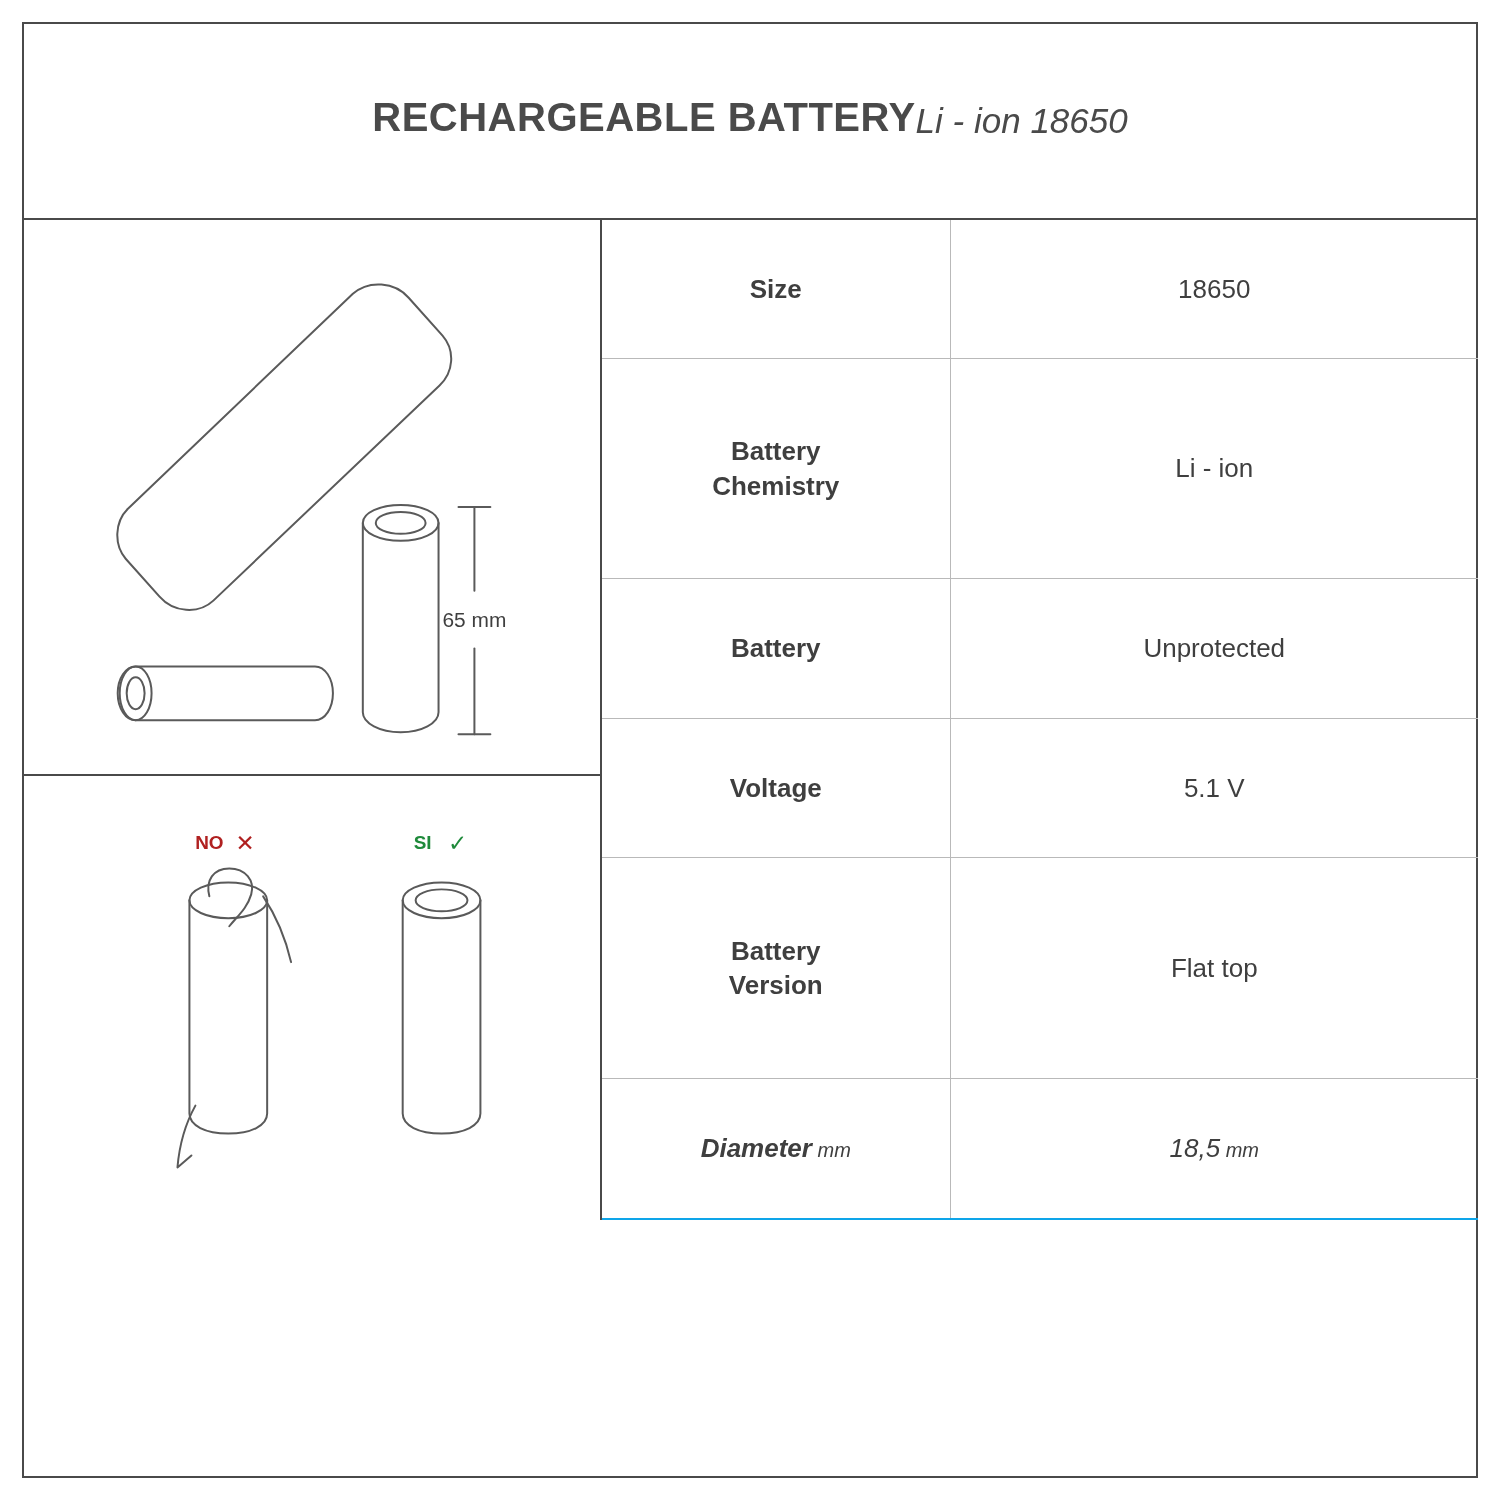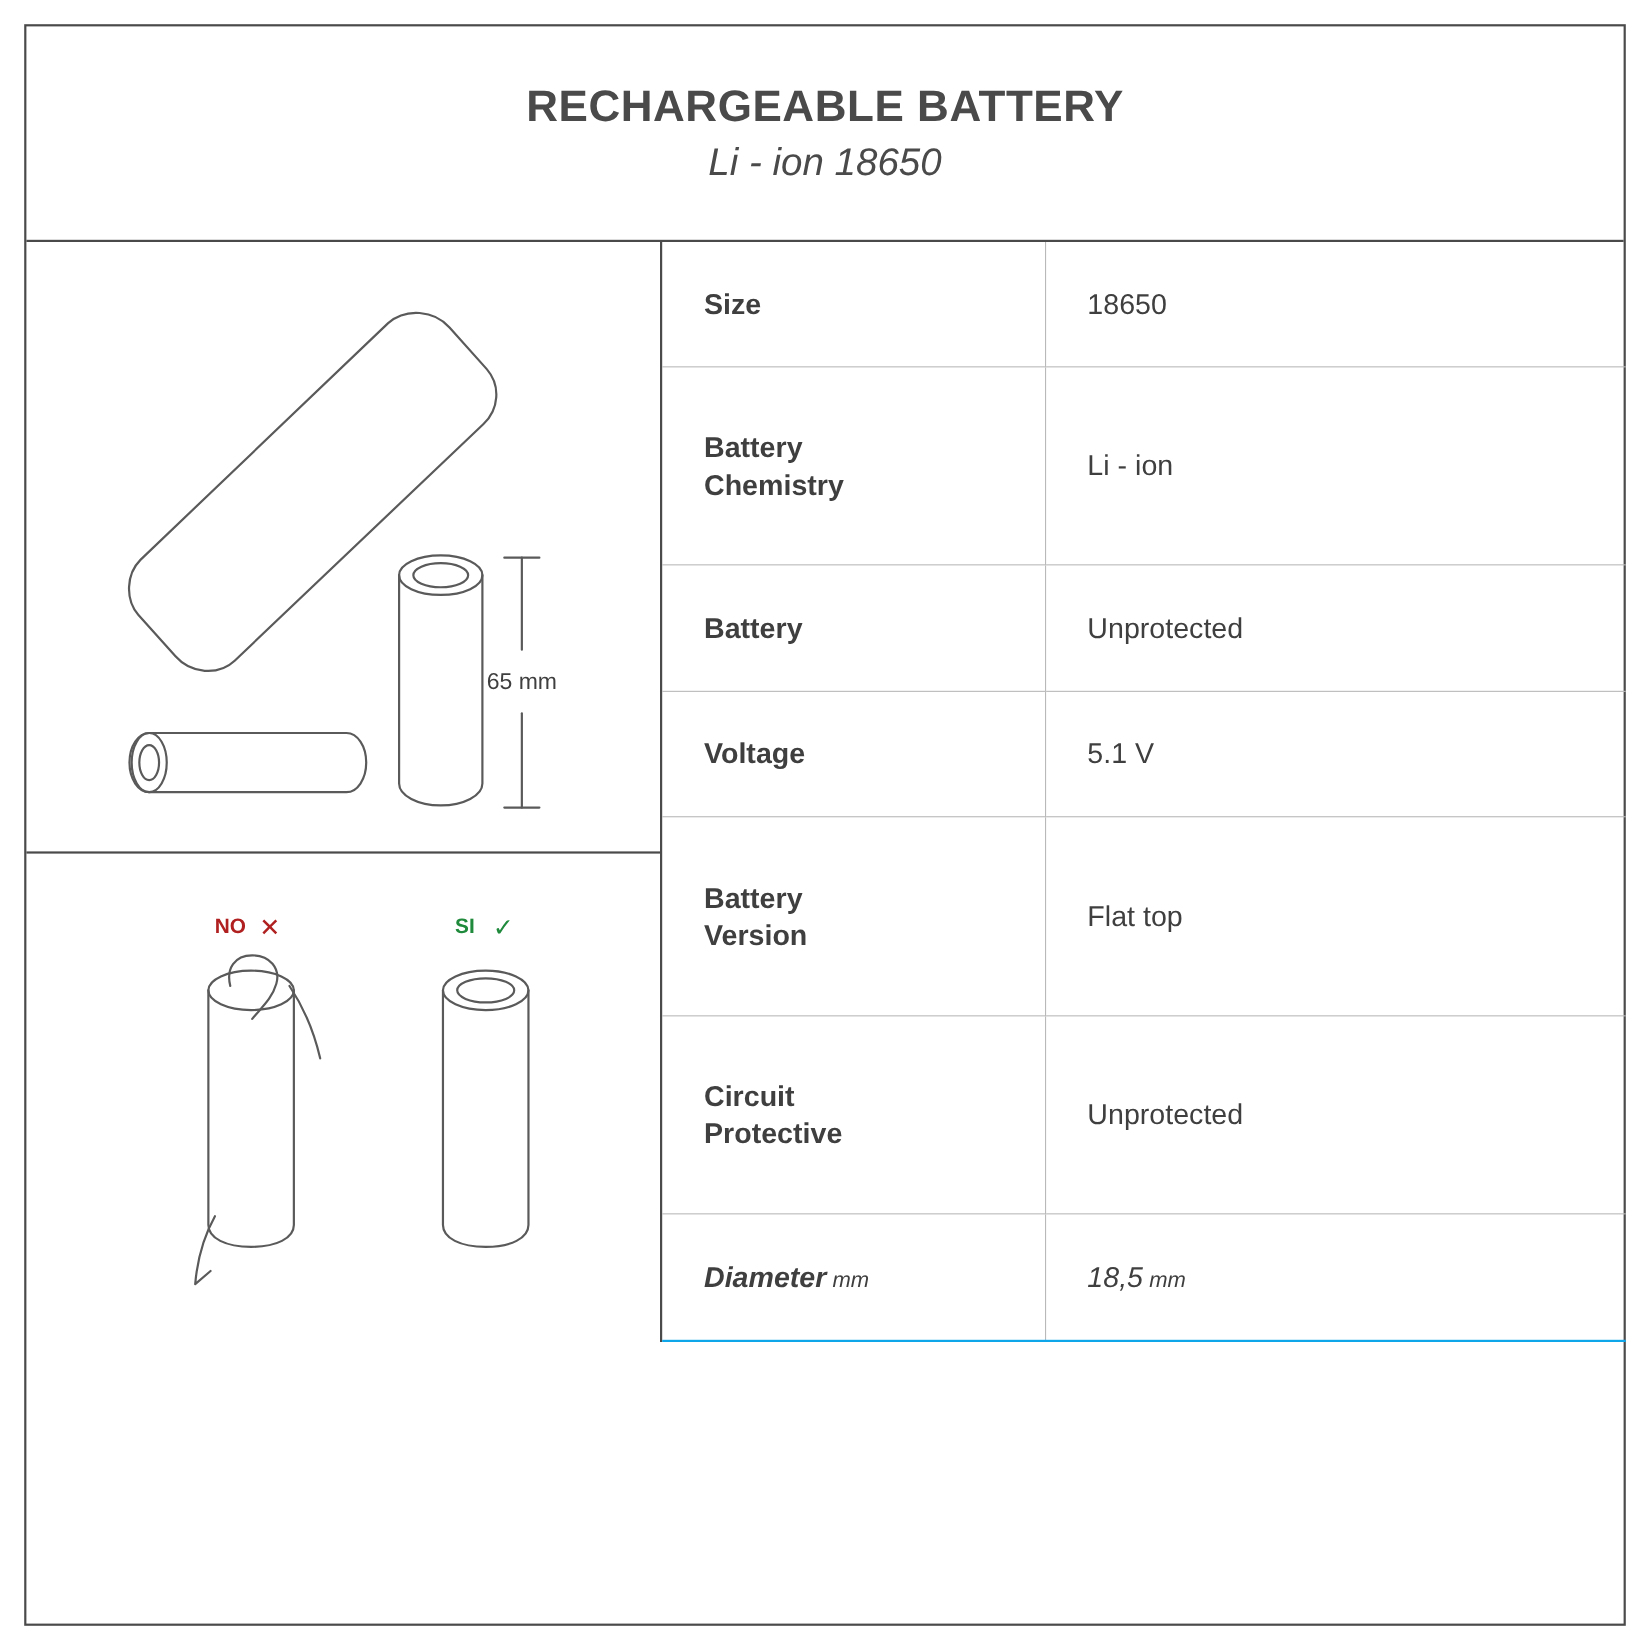--- a/index.html
+++ b/index.html
@@ -32,21 +32,21 @@
   
   .header {
     position: absolute;
     left: 0;
     top: 0;
     width: 100%;
     height: 196px;
     box-sizing: border-box;
     border-bottom: 2px solid #4a4a4a;
     display: flex;
-    flex-direction: column;
+    flex-direction: row;
     align-items: center;
     justify-content: center;
   }
   .title {
     font-size: 40px;
     font-weight: bold;
     letter-spacing: 0.5px;
     color: #4a4a4a;
     margin: 0 0 8px 0;
     text-align: center;
@@ -108,20 +108,21 @@
     border-bottom: 1px solid #b9b9b9;
   }
   .spec-table tr:last-child {
     border-bottom: 2px solid #0ea5e9;
     font-style: italic;
   }
   .spec-table td {
     vertical-align: middle;
     padding: 12px 38px;
     box-sizing: border-box;
+    text-align: center;
   }
   .spec-table td.label {
     width: 348px;
     font-size: 26px;
     font-weight: bold;
     color: #3f3f3f;
     border-right: 1px solid #b9b9b9;
     line-height: 1.32;
   }
   .spec-table td.value {
@@ -239,24 +240,20 @@
           </tr>
           <tr>
             <td class="label">Voltage</td>
             <td class="value">5.1 V</td>
           </tr>
           <tr>
             <td class="label">Battery<br>Version</td>
             <td class="value">Flat top</td>
           </tr>
           <tr>
-            <td class="label">Circuit<br>Protective</td>
-            <td class="value">Unprotected</td>
-          </tr>
-          <tr>
             <td class="label">Diameter<span class="unit"> mm</span></td>
             <td class="value">18,5<span class="unit"> mm</span></td>
           </tr>
         </tbody>
     </table>
 
     <div class="footer-blank"></div>
   </div>
 </div>
 

